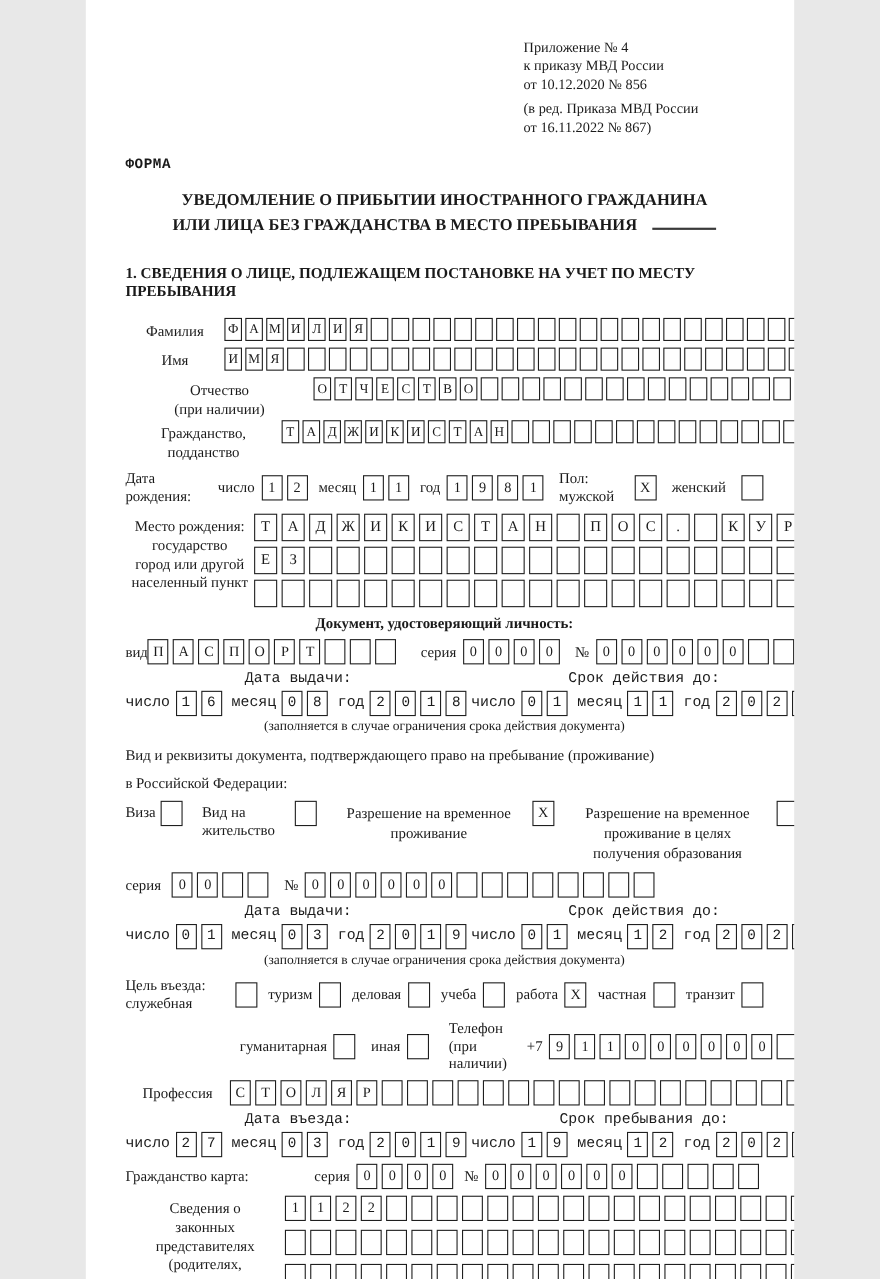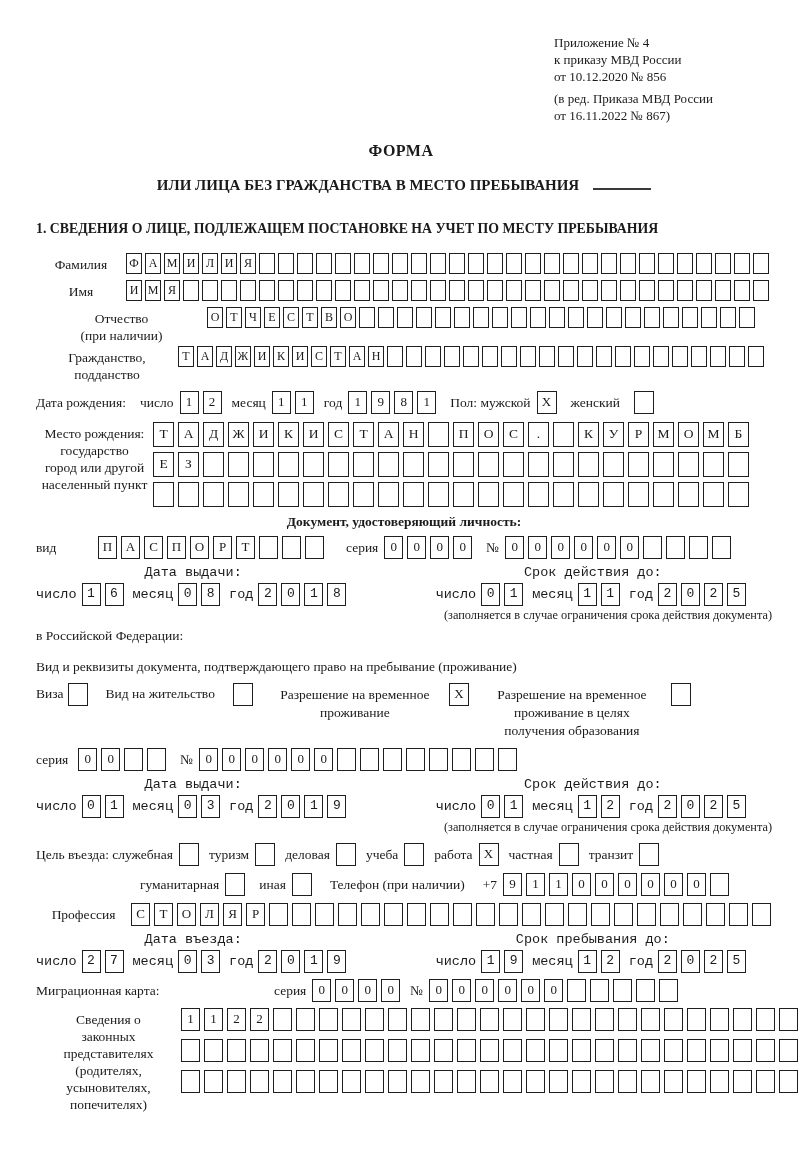--- a/index.html
+++ b/index.html
@@ -1,23 +1,23 @@
 <!DOCTYPE html>
 <html><head>
 <meta charset="utf-8">
 <style>
   html,body{margin:0;padding:0;background:#e8e8e8;}
   .page{
-    width:800px;height:1163px;background:#ffffff;box-sizing:border-box;
+    width:644px;height:1163px;background:#ffffff;box-sizing:border-box;
     padding:34px 28px 16px 36px;margin:0 auto;position:relative;overflow:hidden;
     font-family:"Liberation Serif","DejaVu Serif",serif;color:#1a1a1a;font-size:13.5px;
   }
   .ref-block{margin-left:auto;width:218px;line-height:17px;font-size:13px;}
   .ref-gap{margin-top:5px;}
-  .forma{font-weight:bold;text-align:center;font-size:16px;margin:18px 6px 0 0;letter-spacing:.5px;}
+  .forma{font-weight:bold;text-align:left;font-size:13px;margin:18px 6px 0 0;letter-spacing:.5px;font-family:Liberation Mono, monospace;}
   .title{text-align:center;font-weight:bold;font-size:15px;margin-top:14px;line-height:23px;}
   .blank-line{display:inline-block;width:58px;border-bottom:2.5px solid #3a3a3a;margin-left:14px;height:12px;}
   .sec1{font-weight:bold;font-size:13.8px;margin-top:24px;margin-bottom:16px;}
   .row{display:flex;align-items:flex-start;margin-bottom:6px;}
   .lbl{line-height:17px;padding-top:3px;flex-shrink:0;text-align:center;}
   .w90{width:90px;} .w171{width:171px;} .w142{width:142px;} .w117{width:117px;}
   .w95{width:95px;} .w145{width:145px;}
   .cells{display:flex;flex-wrap:nowrap;}
   .cell{box-sizing:border-box;border:1.5px solid #1f1f1f;background:#fff;text-align:center;
         display:inline-block;flex-shrink:0;}
@@ -29,21 +29,21 @@
             text-align:center;line-height:20px;font-size:13px;flex-shrink:0;}
   .doc-head{font-weight:bold;text-align:center;margin:2px 0 6px 0;}
   .inline{display:flex;align-items:center;}
   .gap6{margin-left:6px;} .gap10{margin-left:10px;} .gap14{margin-left:14px;} .gap18{margin-left:18px;}
   .dates{display:flex;justify-content:space-between;padding-right:22px;margin-top:4px;font-family:Liberation Mono, monospace;}
   .dcol{display:flex;flex-direction:column;}
   .dhead{text-align:center;margin-bottom:3px;}
   .dg{display:flex;align-items:center;}
   .dg .dlbl{margin:0 5px;}
   .dg .dlbl:first-child{margin-left:0;}
-  .note-right{text-align:right;font-size:12.3px;margin-top:2px;}
+  .note-right{text-align:center;font-size:12.3px;margin-top:2px;}
   .intro{line-height:25px;}
   .opts{display:flex;align-items:flex-start;margin-top:4px;}
   .opt{display:flex;align-items:flex-start;}
   .olbl{padding-top:3px;}
   .olbl.center{text-align:center;line-height:18px;}
   .w-rvp{width:168px;} .w-rvpo{width:178px;}
   .purpose-line{display:flex;align-items:center;margin-bottom:7px;}
   .purpose-line .checkbox{margin-left:6px;}
   .indent100{margin-left:104px;}
   .rep-note{margin-left:150px;width:580px;text-align:center;font-size:12.5px;margin-top:4px;}
@@ -58,20 +58,21 @@
     <div>Приложение № 4</div>
     <div>к приказу МВД России</div>
     <div>от 10.12.2020 № 856</div>
     <div class="ref-gap">(в ред. Приказа МВД России</div>
     <div>от 16.11.2022 № 867)</div>
   </div>
 
   <div class="forma">ФОРМА</div>
 
   <div class="title">
+    <div>УВЕДОМЛЕНИЕ О ПРИБЫТИИ ИНОСТРАННОГО ГРАЖДАНИНА</div>
     <div>
       <span>ИЛИ ЛИЦА БЕЗ ГРАЖДАНСТВА В МЕСТО ПРЕБЫВАНИЯ</span><span class="blank-line"></span>
     </div>
   </div>
 
   <div class="sec1">1. СВЕДЕНИЯ О ЛИЦЕ, ПОДЛЕЖАЩЕМ ПОСТАНОВКЕ НА УЧЕТ ПО МЕСТУ ПРЕБЫВАНИЯ</div>
 
   <div class="row">
     <div class="lbl w90">Фамилия</div>
     <div class="cells sz-s">
@@ -423,22 +424,22 @@
             <span class="cell">2</span>
             <span class="cell">0</span>
             <span class="cell">2</span>
             <span class="cell">5</span>
           </span>
       </div>
     </div>
   </div>
   <div class="note-right">(заполняется в случае ограничения срока действия документа)</div>
 
+  <div class="intro mt6">Вид и реквизиты документа, подтверждающего право на пребывание (проживание)</div>
   <div class="intro">в Российской Федерации:</div>
-  <div class="intro mt6">Вид и реквизиты документа, подтверждающего право на пребывание (проживание)</div>
 
   <div class="opts">
     <span class="opt">
         <span class="olbl">Виза</span>
         <span class="checkbox" style="margin-left:4px;"></span>
       </span>
     <span class="opt gap18">
         <span class="olbl">Вид на жительство</span>
         <span class="checkbox gap18"></span>
       </span>
@@ -640,21 +641,21 @@
             <span class="cell">2</span>
             <span class="cell">0</span>
             <span class="cell">2</span>
             <span class="cell">5</span>
           </span>
       </div>
     </div>
   </div>
 
   <div class="row inline mt6">
-    <span style="width:238px;">Миграционная карта:</span>
+    <span style="width:238px;">Гражданство карта:</span>
     <span>серия</span>
     <span class="cells sz-m gap6">
         <span class="cell">0</span>
         <span class="cell">0</span>
         <span class="cell">0</span>
         <span class="cell">0</span>
       </span>
     <span class="gap6">№</span>
     <span class="cells sz-m gap6">
         <span class="cell">0</span>

